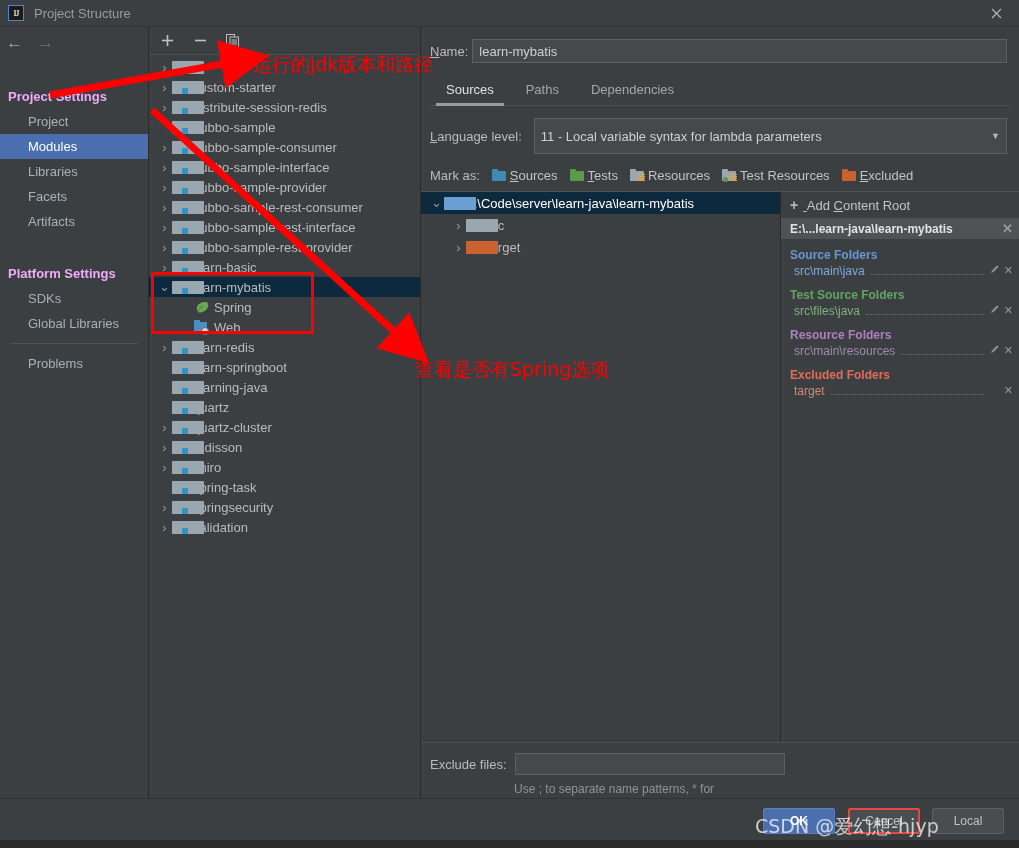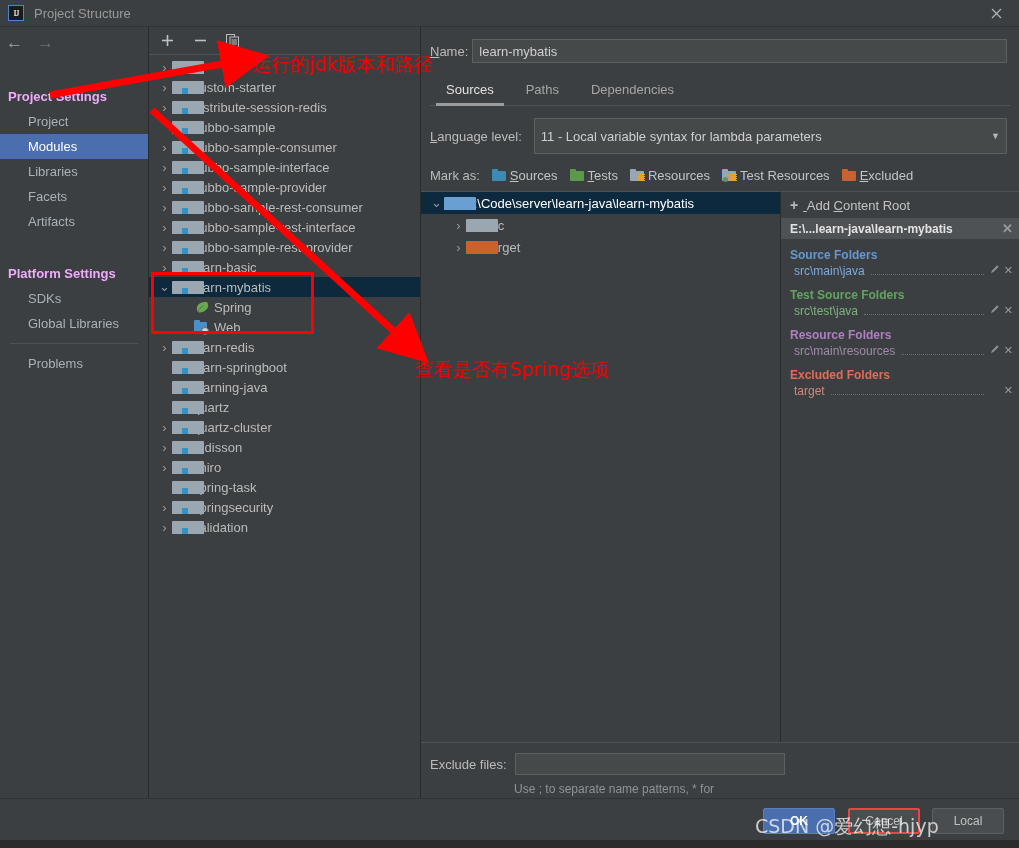--- a/index.html
+++ b/index.html
@@ -634,21 +634,21 @@
             <div class="folder-entry">
               <span class="nm v-source">src\main\java</span>
               <span class="dots"></span>
               <span class="pencil"><svg width="10" height="10" viewBox="0 0 10 10">
                   <path d="M1 9l1-2.5L7.2 1.3l1.5 1.5L3.5 8 1 9z" fill="#8d9094"></path>
                 </svg></span>
               <span class="xclose" style="font-size: 11px;">✕</span>
             </div>
             <div class="folder-group-title t-test">Test Source Folders</div>
             <div class="folder-entry">
-              <span class="nm v-test">src\test\java</span>
+              <span class="nm v-test">src\files\java</span>
               <span class="dots"></span>
               <span class="pencil"><svg width="10" height="10" viewBox="0 0 10 10">
                   <path d="M1 9l1-2.5L7.2 1.3l1.5 1.5L3.5 8 1 9z" fill="#8d9094"></path>
                 </svg></span>
               <span class="xclose" style="font-size: 11px;">✕</span>
             </div>
             <div class="folder-group-title t-resource">Resource Folders</div>
             <div class="folder-entry">
               <span class="nm v-resource">src\main\resources</span>
               <span class="dots"></span>

